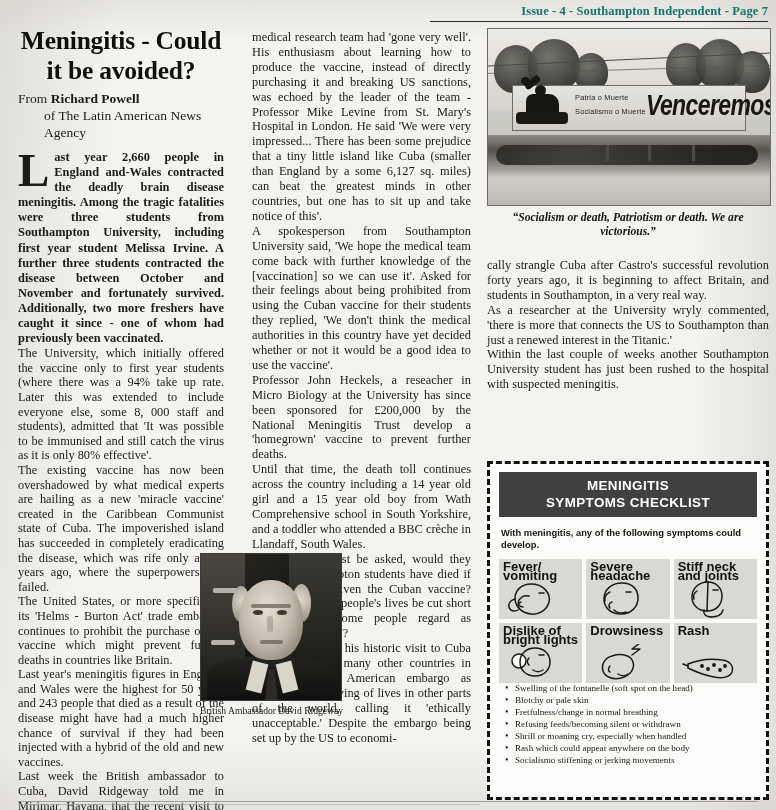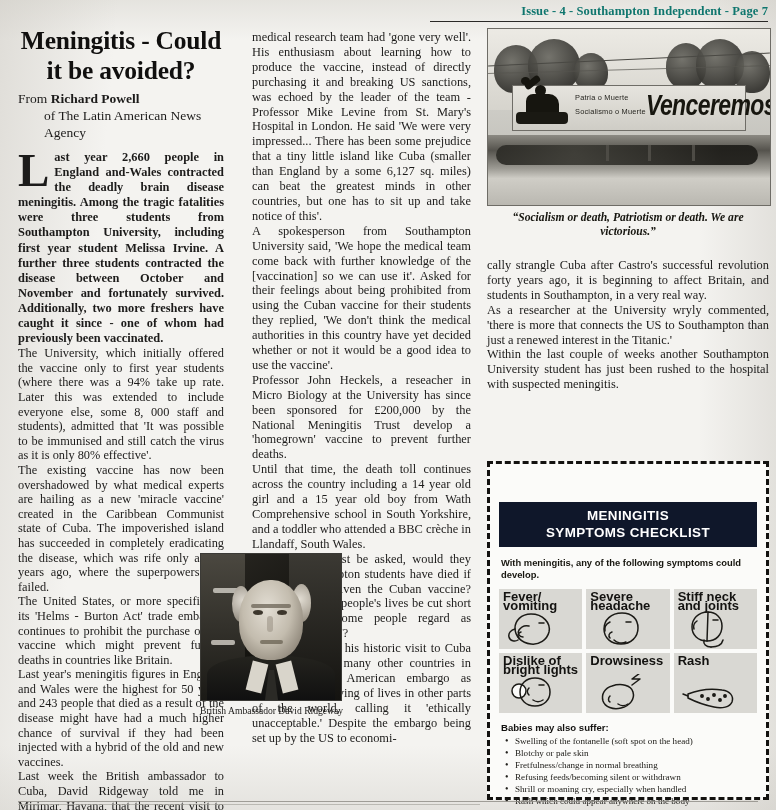--- a/index.html
+++ b/index.html
@@ -154,25 +154,24 @@
 
   
   #checklist{
     position:absolute;left:487px;top:461px;width:282px;height:339px;
     box-sizing:border-box;
     border:3px dashed #131210;
     background:#fbfbf9;
     padding:8px 9px 6px 9px;
   }
   #cl-header{
-    background:#0f172a;color:#fff;text-align:center;
+    background:#404040;color:#fff;text-align:center;
     font-family:"Liberation Sans", sans-serif;font-weight:bold;
     font-size:13.4px;line-height:17px;letter-spacing:.4px;
     padding:5px 4px 6px 4px;
-    margin-top:30px;
   }
   #cl-intro{
     font-family:"Liberation Sans", sans-serif;font-weight:bold;
     font-size:9.4px;line-height:11.6px;color:#17160f;
     margin:10px 2px 9px 2px;
   }
   #cl-grid{display:grid;grid-template-columns:repeat(3,1fr);gap:4px;}
   .cl-cell{
     background:#d9d8d3;height:60px;position:relative;overflow:hidden;
   }
@@ -414,21 +413,20 @@
             <circle cx="28" cy="25" r="1.2" fill="#1b1a16"></circle>
             <circle cx="34" cy="21" r="1.2" fill="#1b1a16"></circle>
             <circle cx="40" cy="26" r="1.2" fill="#1b1a16"></circle>
             <circle cx="45" cy="22" r="1.2" fill="#1b1a16"></circle>
           </svg>
         </div>
       </div>
 
     </div>
 
-    <div id="cl-babies-title">Babies may also suffer:</div>
     <ul id="cl-babies">
       <li>Swelling of the fontanelle (soft spot on the head)</li>
       <li>Blotchy or pale skin</li>
       <li>Fretfulness/change in normal breathing</li>
       <li>Refusing feeds/becoming silent or withdrawn</li>
       <li>Shrill or moaning cry, especially when handled</li>
       <li>Rash which could appear anywhere on the body</li>
       <li>Socialismo stiffening or jerking movements</li>
     </ul>
   </aside>

